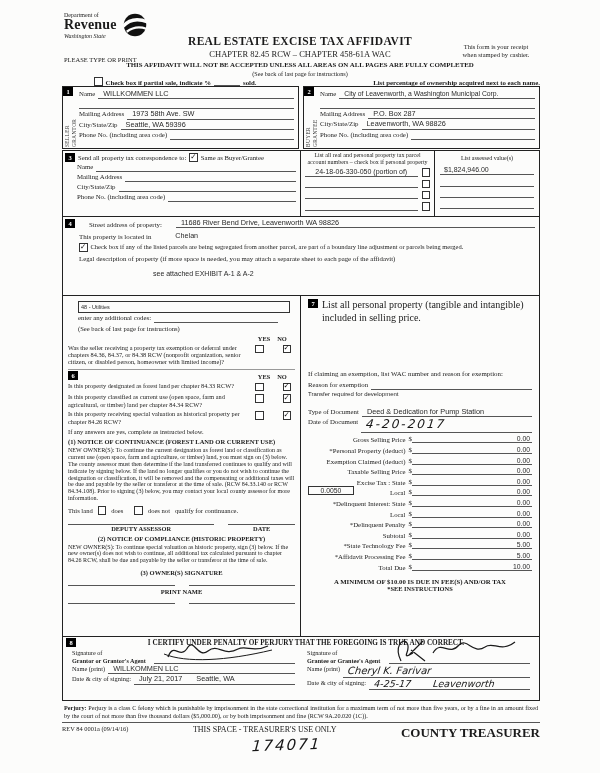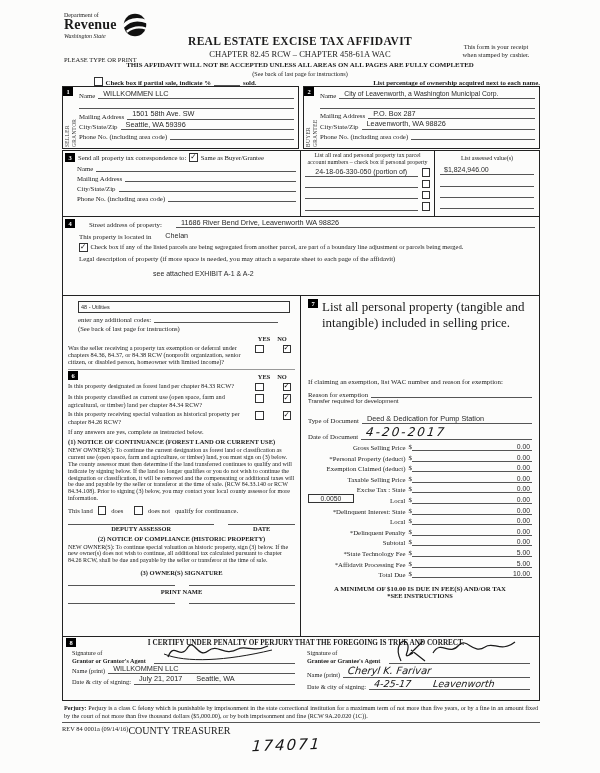--- a/index.html
+++ b/index.html
@@ -11,21 +11,21 @@
   .abs{position:absolute;}
   .ctr{left:0;right:0;text-align:center;}
   
   .nb{display:inline-flex;width:10px;height:9px;background:#000;color:#fff;
       font-size:6.5px;font-weight:bold;align-items:center;justify-content:center;flex:none;}
   
   .cb{position:relative;display:inline-block;width:6.5px;height:6.5px;border:0.9px solid #333;
       background:#fff;flex:none;vertical-align:-1px;}
   .cb.on::after{content:"✓";position:absolute;top:-2.5px;left:0px;font-size:7.5px;color:#111;font-family:"DejaVu Sans",sans-serif;}
   
-  .frow{display:flex;align-items:flex-end;margin-top:1px;}
+  .frow{display:flex;margin-top:1px;}
   .flbl{font-size:6.8px;flex:none;padding-right:3px;}
   .fill{flex:1;border-bottom:0.9px solid #555;font-size:7.3px;padding:0 0 0 5px;min-height:8px;line-height:1.15;}
   .boxed{border:0.9px solid #333;}
   
   .halfbox{position:relative;border:1px solid #222;flex:1;padding:2px 4px 2px 16px;background:transparent;}
   .sidelbl{position:absolute;left:1px;top:11px;bottom:1px;display:flex;gap:1px;}
   .sidelbl span{writing-mode:vertical-rl;transform:rotate(180deg);font-size:5.3px;letter-spacing:0.4px;color:#333;}
   .halfbox .nb{position:absolute;left:0px;top:0px;}
   
   #mainbox{position:absolute;left:62px;top:150px;width:478px;height:551px;border:1px solid #222;box-sizing:border-box;}
@@ -121,21 +121,21 @@
       </span>
       <div class="frow">
           <span class="flbl">Name</span>
         <span class="fill sans">WILLKOMMEN LLC</span>
         </div>
       <div class="frow">
           <span class="fill"></span>
         </div>
       <div class="frow">
           <span class="flbl">Mailing Address</span>
-        <span class="fill sans">1501 58th Ave. SW</span>
+        <span class="fill sans">1973 58th Ave. SW</span>
         </div>
       <div class="frow">
           <span class="flbl">City/State/Zip</span>
         <span class="fill sans">Seattle, WA  59396</span>
         </div>
       <div class="frow">
           <span class="flbl">Phone No. (including area code)</span>
         <span class="fill"></span>
         </div>
     </div>
@@ -230,21 +230,21 @@
           </div>
       </div>
     </div>
 
     <div id="sec4" class="sec">
       <div style="display:flex;align-items:flex-end;gap:14px;">
         <span class="nb">4</span>
         <span style="font-size:6.9px;">Street address of property:</span>
         <span class="fill sans" style="flex:1;">11686 River Bend Drive, Leavenworth WA 98826</span>
       </div>
-      <div style="margin:3px 0 0 14px;display:flex;gap:14px;align-items:flex-end;">
+      <div style="margin:3px 0 0 14px;display:flex;gap:24px;align-items:flex-end;">
         <span style="font-size:6.9px;">This property is located in</span>
         <span class="sans" style="font-size:7.2px;">Chelan</span>
       </div>
       <div style="margin:3px 0 0 14px;display:flex;gap:3px;align-items:flex-start;">
         <span class="cb on"></span>
         <span style="font-size:6.5px;">Check box if any of the listed parcels are being segregated from another parcel, are part of a boundary line adjustment or parcels being merged.</span>
       </div>
       <div style="margin:3px 0 0 14px;font-size:6.8px;">Legal description of property (if more space is needed, you may attach a separate sheet to each page of the affidavit)</div>
       <div class="sans" style="margin:8px 0 0 88px;font-size:7px;">see attached EXHIBIT A-1 &amp; A-2</div>
     </div>
@@ -333,21 +333,21 @@
         <div class="ttl ttlc" style="margin-top:2px;">PRINT NAME</div>
         <div class="ulrow" style="margin-top:8px;">
           <div style="flex:1;"></div>
           <div style="flex:1;"></div>
         </div>
       </div>
 
       <div id="colR">
         <div style="display:flex;gap:4px;align-items:flex-start;">
           <span class="nb">7</span>
-          <span style="font-size:13px;line-height:1.25;width:205px;">List all  personal property (tangible and intangible) included in selling price.</span>
+          <span style="font-size:10px;line-height:1.25;width:205px;">List all  personal property (tangible and intangible) included in selling price.</span>
         </div>
 
         <div style="height:46px;"></div>
 
         <div style="font-size:6.9px;">If claiming an exemption, list WAC number and reason for exemption:</div>
         <div class="frow" style="margin-top:4px;">
           <span class="flbl">Reason for exemption</span>
           <span class="fill"></span>
         </div>
         <div class="sans" style="font-size:6px;margin-top:0.5px;">Transfer required for development</div>
@@ -493,18 +493,19 @@
     </div>
   </div>
 
   <div class="abs" style="left:64px;top:704px;width:474px;font-size:6.2px;line-height:1.25;text-align:justify;">
     <span class="b">Perjury:</span>
     <span>Perjury is a class C felony which is punishable by imprisonment in the state correctional institution for a maximum term of not more than five years, or by a fine in an amount fixed by the court of not more than five thousand dollars ($5,000.00), or by both imprisonment and fine (RCW 9A.20.020 (1C)).</span>
   </div>
 
   <div class="abs" style="left:62px;top:722px;width:478px;display:flex;align-items:flex-start;border-top:0.9px solid #555;padding-top:2px;">
     <span style="font-size:6.4px;">REV 84 0001a (09/14/16)</span>
-    <span style="font-size:10px;">COUNTY TREASURER</span>
+    <span style="flex:1;text-align:center;font-size:8px;">THIS SPACE - TREASURER'S USE ONLY</span>
+    <span style="font-size:13px;font-weight:bold;">COUNTY TREASURER</span>
   </div>
 
   <div class="abs hw" style="left:252px;top:736px;font-size:15px;letter-spacing:2px;transform:skewX(-6deg) rotate(-2deg);">174071</div>
 
 </div>
 
 </body></html>

